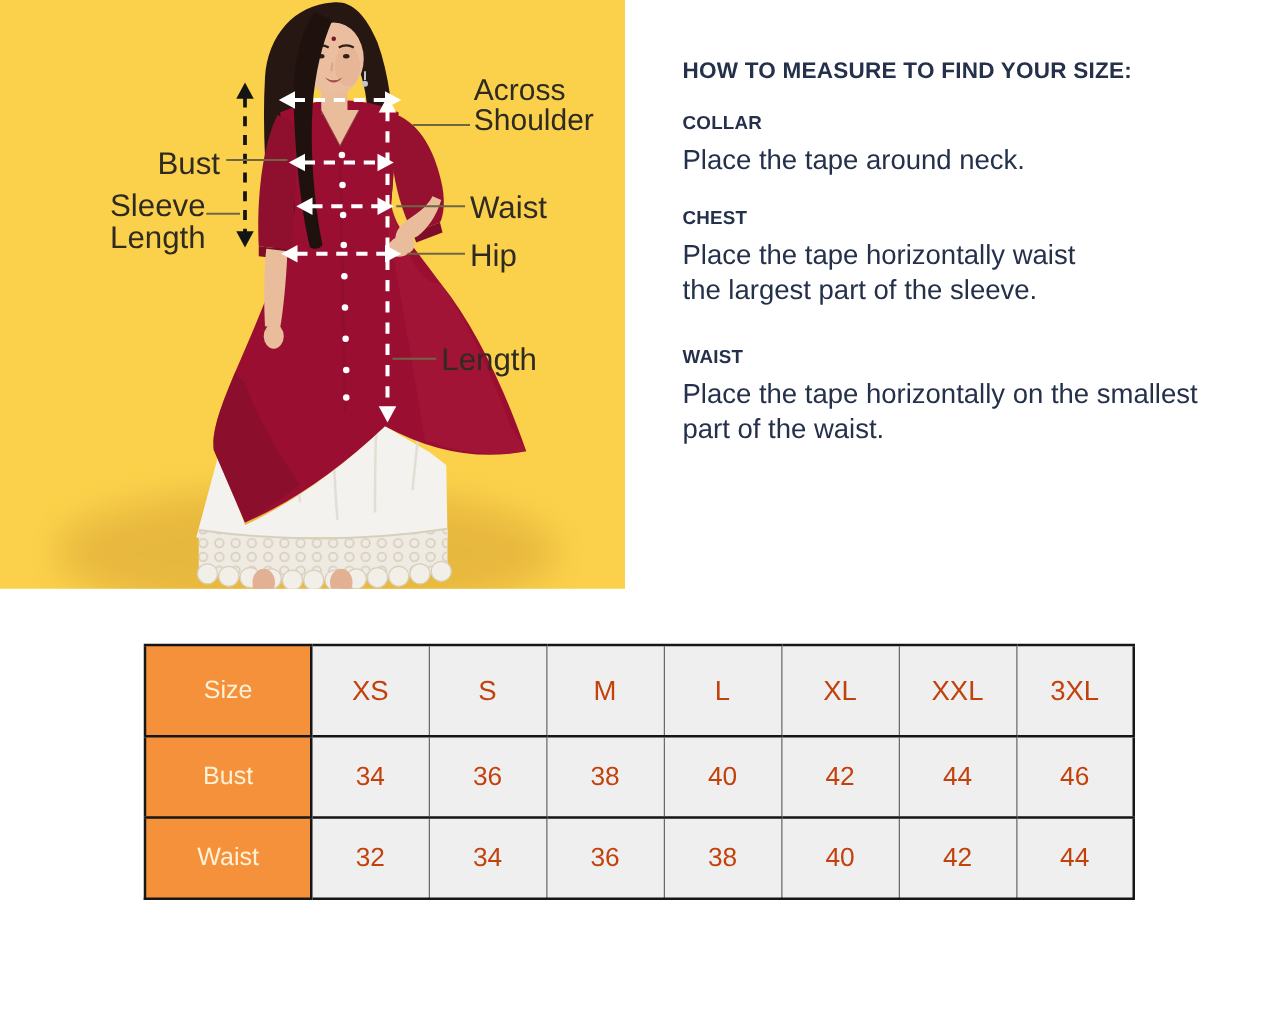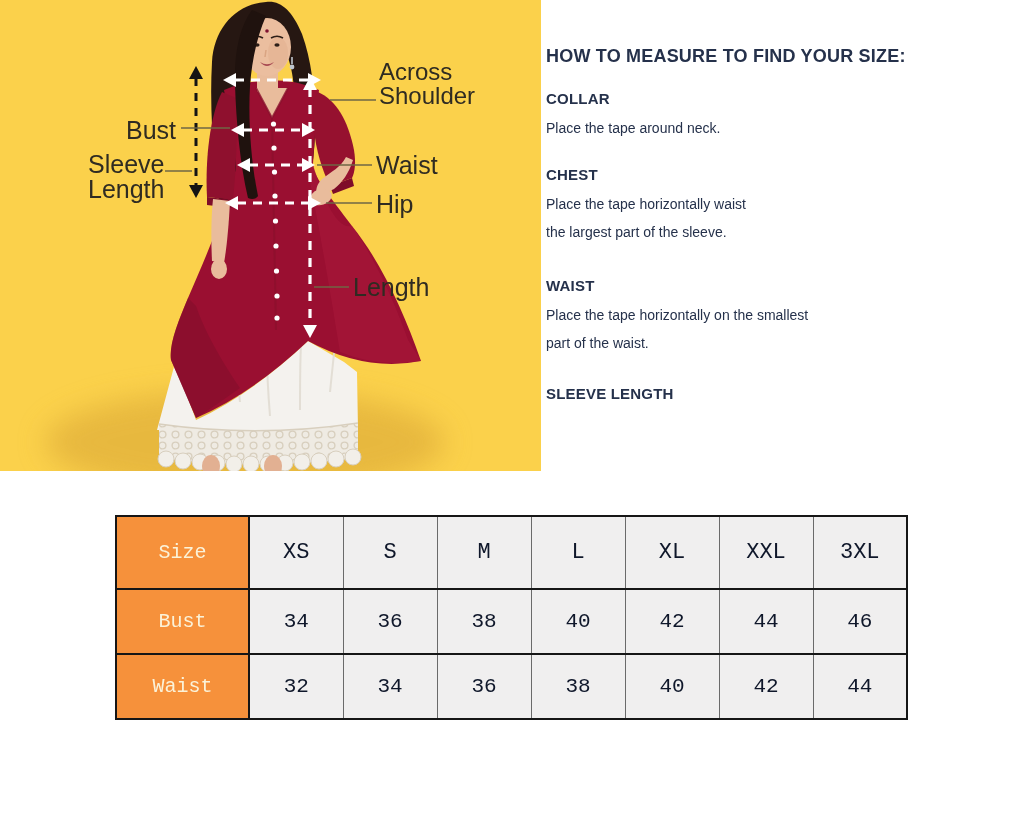--- a/index.html
+++ b/index.html
@@ -1,41 +1,41 @@
 <!DOCTYPE html>
 <html><head>
 <meta charset="utf-8">
 <style>
   html,body{margin:0;padding:0;background:#ffffff;}
   .page{position:relative;width:1024px;height:820px;background:#ffffff;overflow:hidden;
         font-family:"Liberation Sans",sans-serif;}
   
-  .photo-panel{position:absolute;left:0;top:0;width:541px;height:471px;background:#FBD14B;overflow:hidden;}
+  .photo-panel{position:absolute;left:0;top:0;width:500px;height:471px;background:#FBD14B;overflow:hidden;}
   .photo-panel svg{position:absolute;left:0;top:0;}
   .fig-label{font-family:"Liberation Sans",sans-serif;fill:#2F2B22;}
   
   .howto{position:absolute;left:546px;top:0;width:450px;color:#25314B;}
   .howto-title{position:absolute;top:46px;left:0;font-size:18px;font-weight:bold;letter-spacing:.2px;margin:0;}
   .sec{position:absolute;left:0;width:100%;}
   .sec h3{margin:0;font-size:15px;font-weight:bold;letter-spacing:.2px;}
-  .sec p{margin:7px 0 0 0;font-size:14px;line-height:28px;font-weight:400;}
+  .sec p{margin:7px 0 0 0;font-size:22px;line-height:28px;font-weight:400;}
   .sec p span{display:block;}
   
-  .size-table-wrap{position:absolute;left:115px;top:515px;font-family:Liberation Mono, monospace;}
+  .size-table-wrap{position:absolute;left:115px;top:515px;}
   table.size-table{border-collapse:collapse;table-layout:fixed;width:793px;}
   .size-table td{text-align:center;vertical-align:middle;border-top:2px solid #161616;border-left:1px solid #6a6a6a;}
   .size-table tr td:first-child{border-left:none;}
   .size-table tr td:nth-child(2){border-left:2px solid #161616;}
   .size-table{border:2px solid #161616;}
   .size-table .r0 td{height:69px;}
   .size-table .r1 td{height:61px;}
   .size-table .r2 td{height:61px;}
   .size-table .r3 td{height:60px;}
   td.lab{background:#F6913B;color:#FBF2D8;font-size:20px;}
-  td.val{background:#F0EFEF;color:#0f172a;font-size:21px;}
+  td.val{background:#F0EFEF;color:#c2410c;font-size:21px;}
   .r0 td.val{font-size:22px;}
 </style>
 </head>
 <body>
 
 <div class="page">
 
   <div class="photo-panel">
     <svg width="500" height="471" viewBox="0 0 500 471">
       <defs>
@@ -218,21 +218,20 @@
 
     <div class="sec" style="top:277px">
       <h3>WAIST</h3>
       <p>
         <span>Place the tape horizontally on the smallest</span>
         <span>part of the waist.</span>
       </p>
     </div>
 
     <div class="sec" style="top:385px">
-      <h3>SLEEVE LENGTH</h3>
     </div>
   </div>
 
   <div class="size-table-wrap">
     <table class="size-table">
       <colgroup>
         <col style="width:133px">
         <col style="width:94px">
           <col style="width:94px">
           <col style="width:94px">

